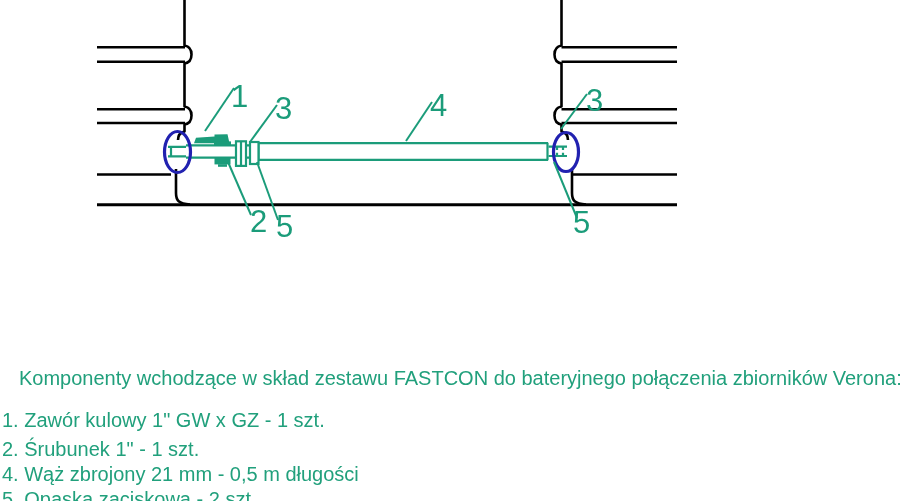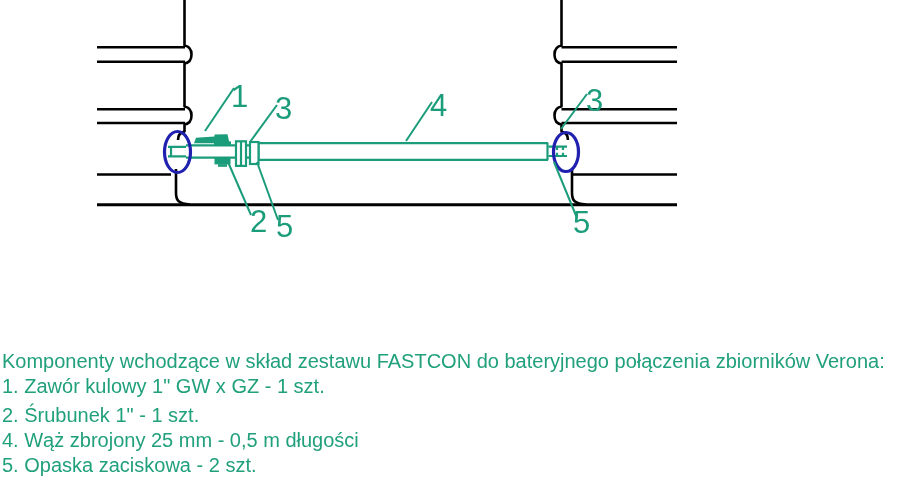--- a/index.html
+++ b/index.html
@@ -16,21 +16,21 @@
     font-size:31px;
   }
   .caption{
     position:absolute;
     left:2px;top:349px;
     color:#21a07c;
     font-size:20px;
     line-height:25px;
     white-space:nowrap;
   }
-  .caption .heading{margin:0;}
+  .caption .heading{margin:17px;}
   .caption .item{margin:0;}
   .caption .gap{margin-top:4px;}
 </style>
 </head>
 <body>
 
 <div class="stage">
 
   <svg class="diagram-svg" width="921" height="340" viewBox="0 0 921 340">
 
@@ -105,17 +105,17 @@
       <text class="part-label" x="250" y="232">2</text>
       <text class="part-label" x="276" y="237">5</text>
       <text class="part-label" x="573" y="233">5</text>
     </g>
   </svg>
 
   <div class="caption">
     <div class="heading">Komponenty wchodzące w skład zestawu FASTCON do bateryjnego połączenia zbiorników Verona:</div>
     <div class="item">1. Zawór kulowy 1" GW x GZ - 1 szt.</div>
     <div class="item gap">2. Śrubunek 1" - 1 szt.</div>
-    <div class="item">4. Wąż zbrojony 25 mm - 0,5 m długości</div>
+    <div class="item">4. Wąż zbrojony 21 mm - 0,5 m długości</div>
     <div class="item">5. Opaska zaciskowa - 2 szt.</div>
   </div>
 
 </div>
 
 </body></html>

